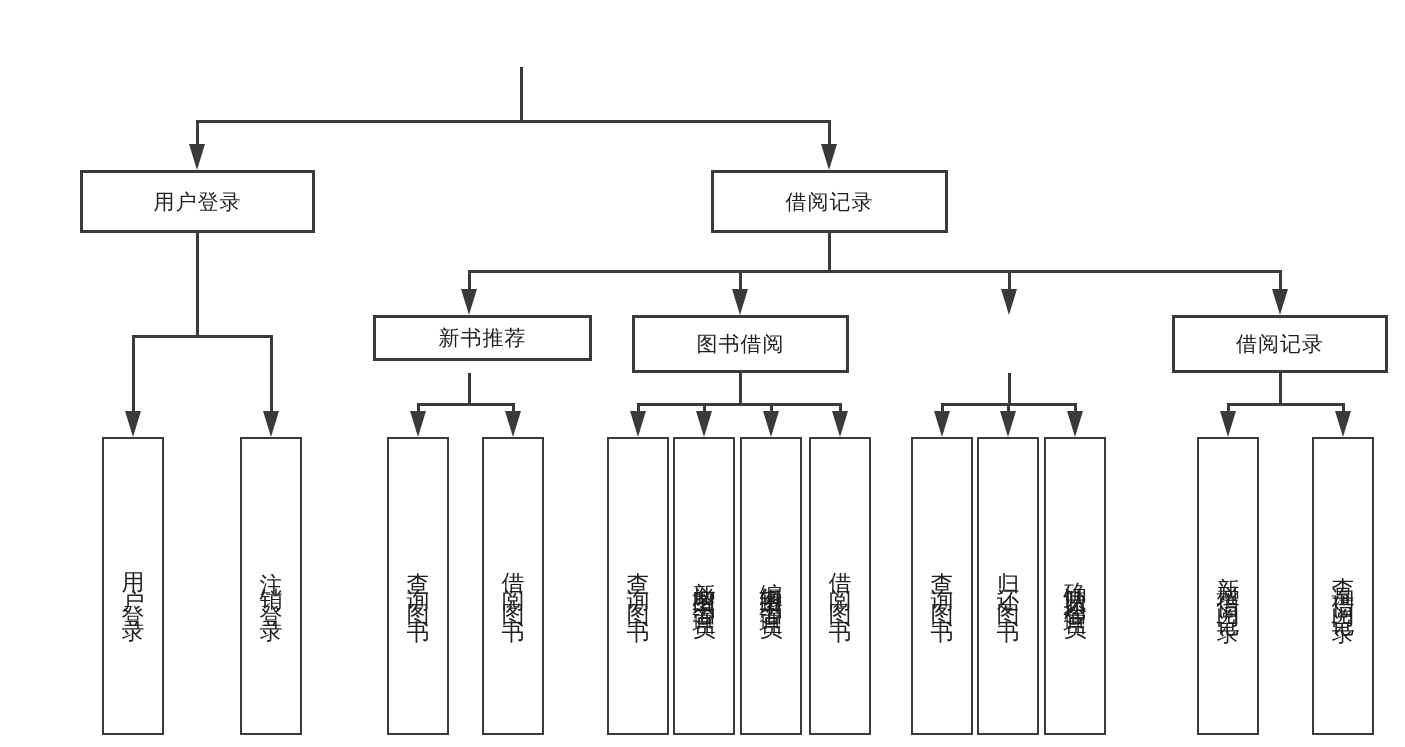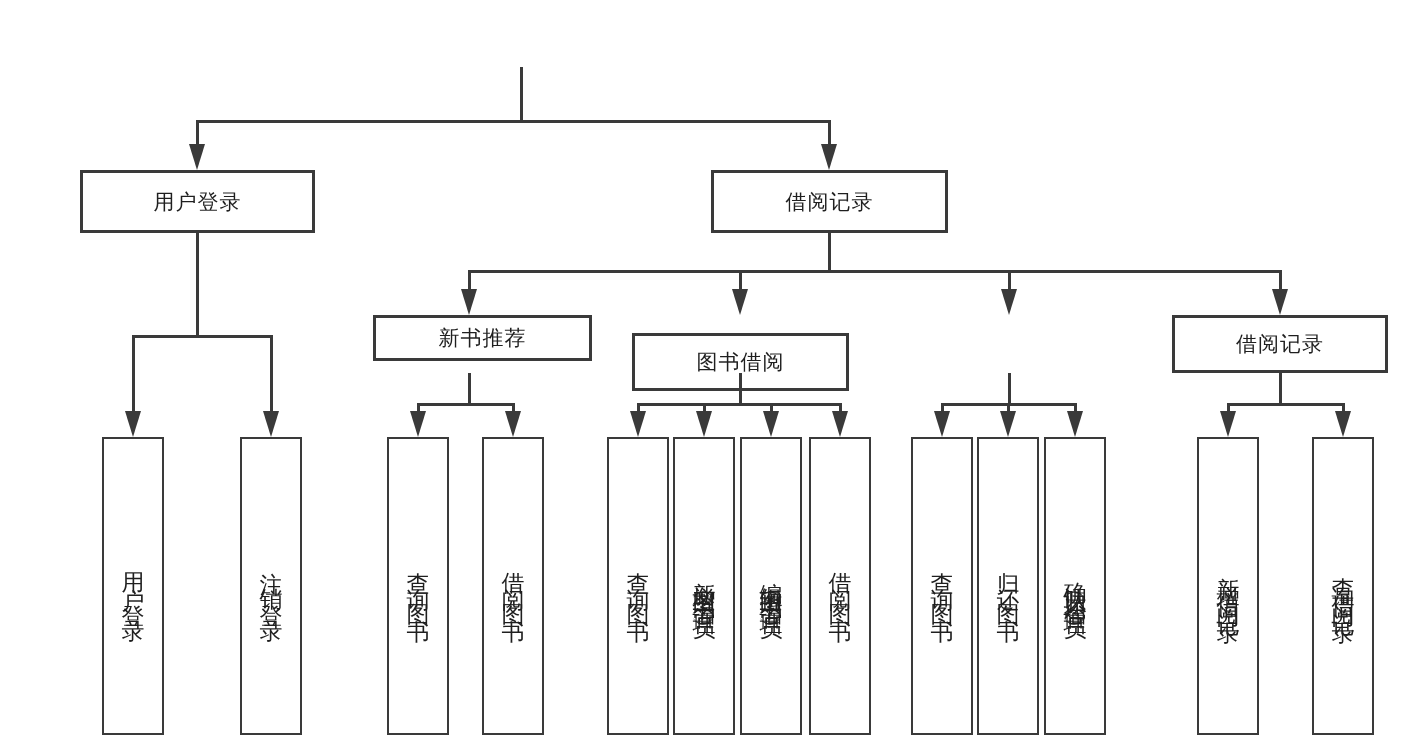--- a/index.html
+++ b/index.html
@@ -85,21 +85,21 @@
   <div class="vline" style="left:739px;top:270px;height:22px;"></div>
   <div class="arr" style="left:732px;top:289px;"></div>
   <div class="vline" style="left:1008px;top:270px;height:22px;"></div>
   <div class="arr" style="left:1001px;top:289px;"></div>
   <div class="vline" style="left:1279px;top:270px;height:22px;"></div>
   <div class="arr" style="left:1272px;top:289px;"></div>
 
   <div class="box" style="left:373px;top:315px;width:219px;height:46px;">
     <span>新书推荐</span>
   </div>
-  <div class="box" style="left:632px;top:315px;width:217px;height:58px;margin-top:18px;">
+  <div class="box" style="left:632px;top:315px;width:217px;height:58px;">
     <span>图书借阅</span>
   </div>
   <div class="box" style="left:1172px;top:315px;width:216px;height:58px;">
     <span>借阅记录</span>
   </div>
 
   <div class="vline" style="left:468px;top:373px;height:32px;"></div>
   <div class="hline" style="left:417px;top:403px;width:98px;"></div>
   <div class="vline" style="left:417px;top:403px;height:12px;"></div>
   <div class="arr" style="left:410px;top:411px;"></div>

